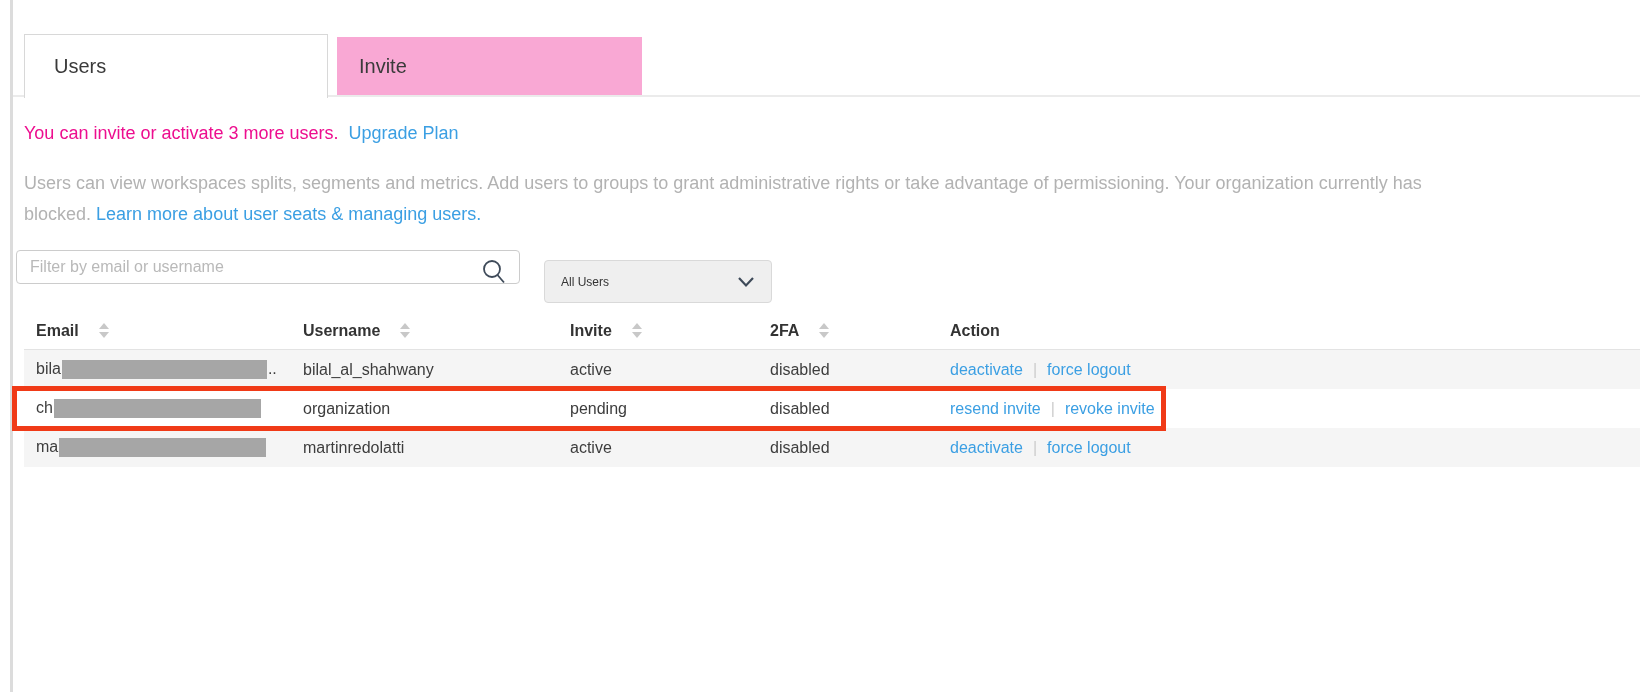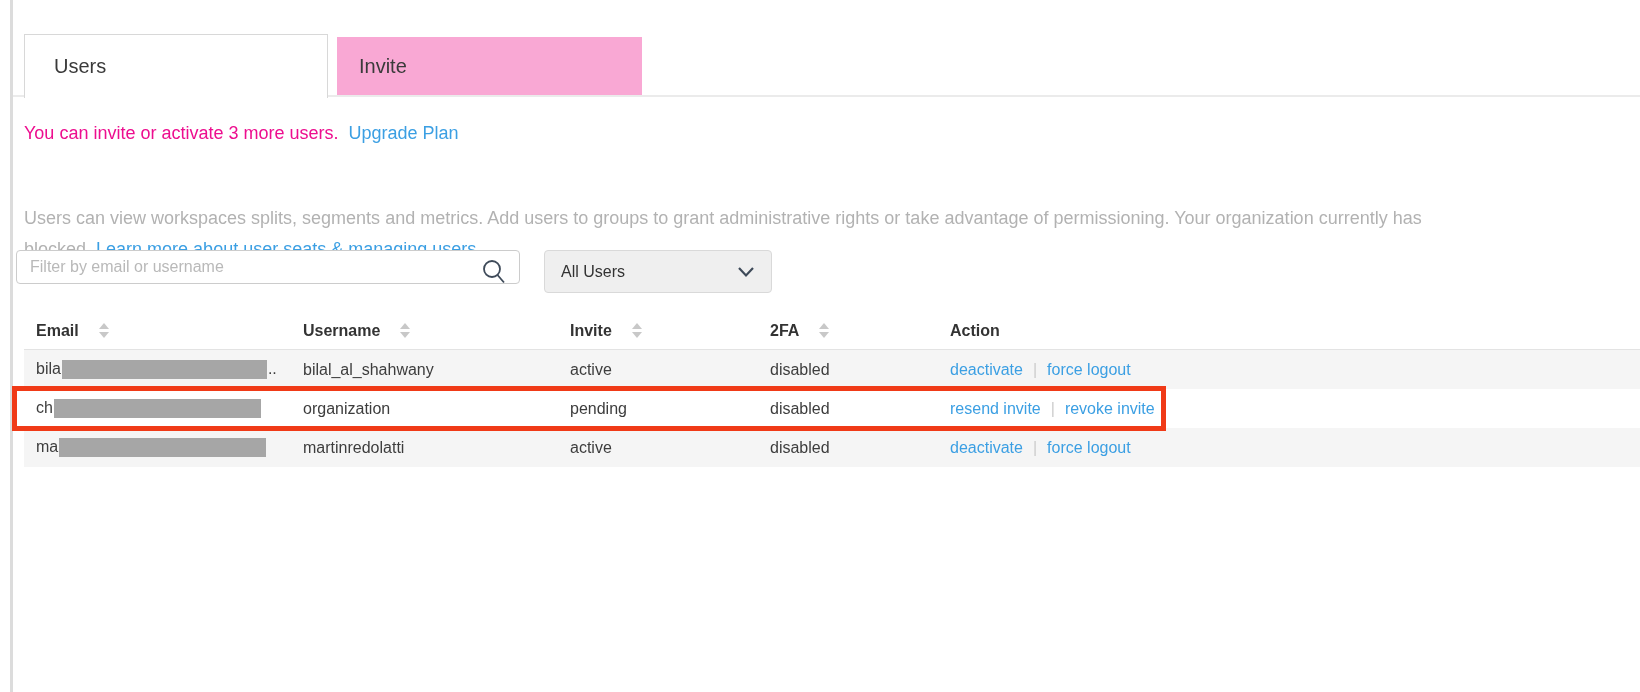--- a/index.html
+++ b/index.html
@@ -38,37 +38,37 @@
     position: absolute; left: 24px; top: 123px;
     font-size: 18px; color: #ed0e8f; white-space: nowrap;
   }
   .link { color: #3b9fe3; text-decoration: none; cursor: pointer; }
   .notice .link { margin-left: 5px; }
   
   .intro {
     position: absolute; left: 24px; top: 168px; right: 0;
     font-size: 18px; color: #b2b2b2; line-height: 31px;
   }
-  .intro-line1 { white-space: nowrap; overflow: hidden; margin-top: 35px; }
+  .intro-line1 { white-space: nowrap; overflow: hidden; }
   
   .filter-input-wrap { position: absolute; left: 16px; top: 250px; width: 504px; height: 34px; }
   .filter-input {
     width: 100%; height: 100%;
     border: 1px solid #cccccc; border-radius: 4px;
     font-family: "Liberation Sans", sans-serif;
     font-size: 16px; color: #3d3d3d; padding: 0 46px 0 13px; outline: none;
     background: #fff;
   }
   .filter-input::placeholder { color: #b9b9b9; }
   .search-icon { position: absolute; right: 13px; top: 9px; width: 26px; height: 26px; cursor: pointer; }
   .dropdown {
-    position: absolute; left: 544px; top: 250px; width: 228px; height: 43px;
+    position: absolute; left: 544px; top: 260px; width: 228px; height: 43px;
     background: #efefef; border: 1px solid #d9d9d9; border-radius: 4px;
     display: flex; align-items: center; justify-content: space-between;
-    padding: 0 16px; font-size: 16px; color: #333333; cursor: pointer;
+    padding: 0 16px; font-size: 12px; color: #333333; cursor: pointer;
   }
   
   .table { position: absolute; left: 24px; top: 312px; right: 0; }
   .thead {
     display: grid; grid-template-columns: 267px 267px 200px 180px 1fr;
     align-items: center; height: 38px; padding-left: 12px;
     border-bottom: 1px solid #e3e3e3;
     font-weight: 700; font-size: 16px; color: #333333;
   }
   .th { display: flex; align-items: center; gap: 20px; cursor: pointer; }

